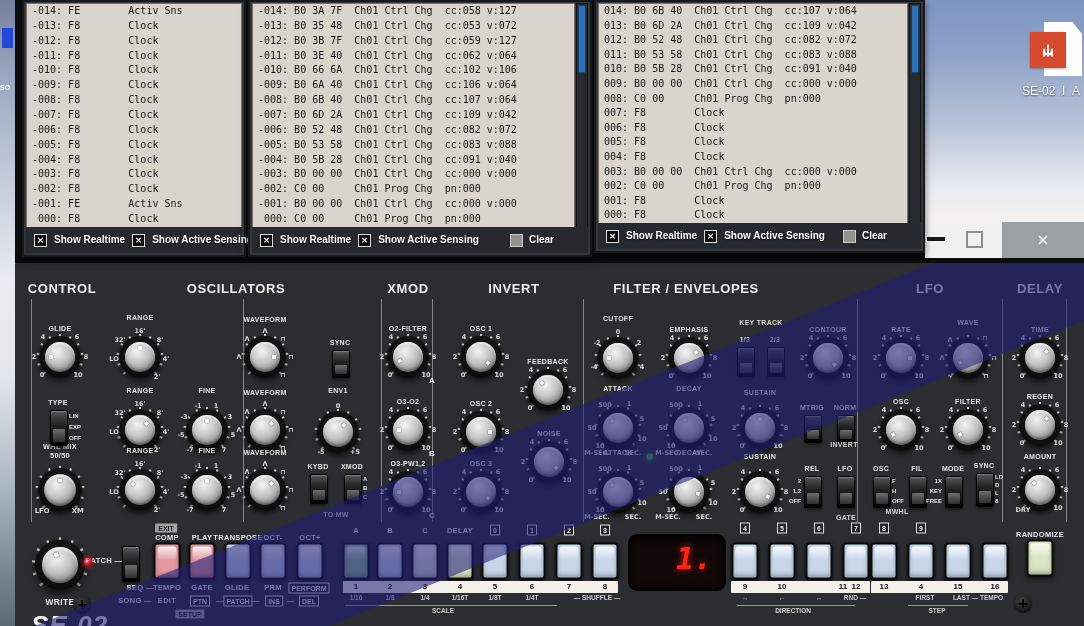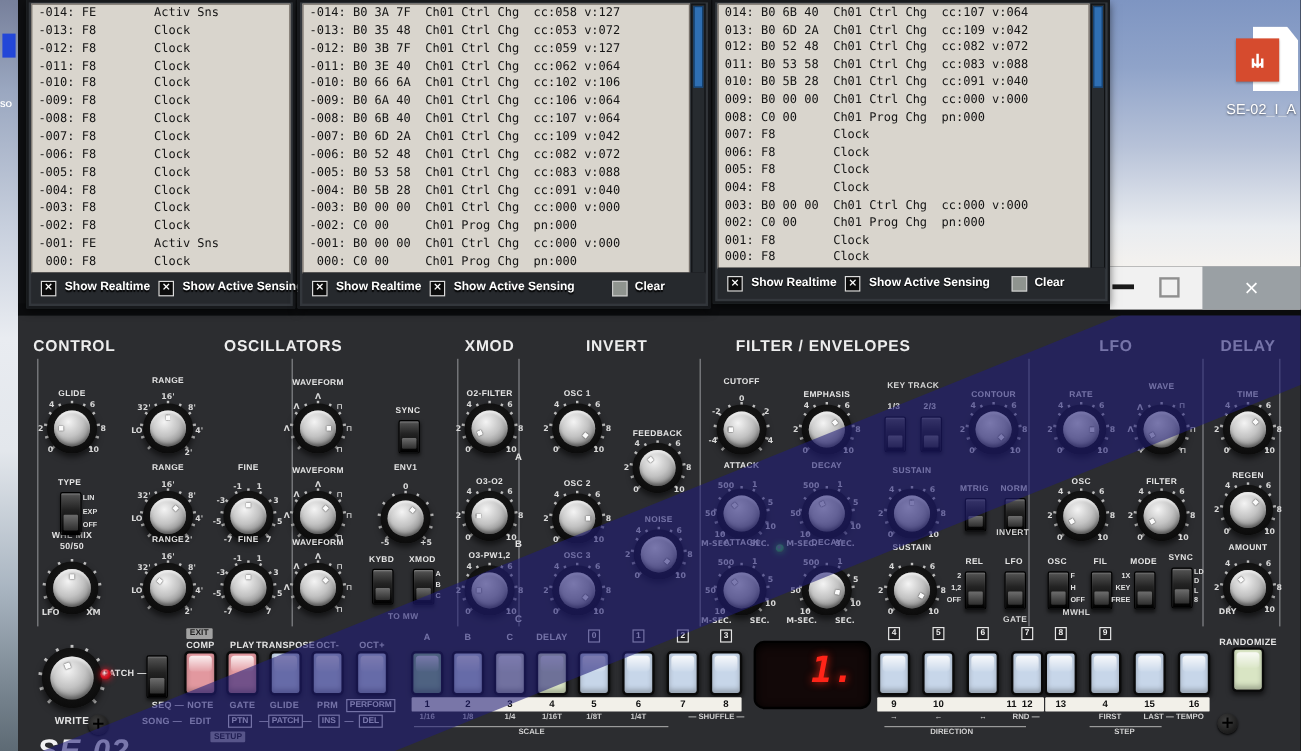--- a/index.html
+++ b/index.html
@@ -1111,21 +1111,21 @@
       <div class="tl lbl" style="left: 831px; top: 254px;">GATE</div>
       <div class="tl lbl" style="left: 882px; top: 248px;">MWHL</div>
       <div class="tl lbl2" style="left: 89px; top: 274px; margin-top: 24px;">PATCH —</div>
       <div class="tl lbl2" style="left: 125px; top: 325px;">SEQ —</div>
       <div class="tl lbl2" style="left: 120px; top: 338px;">SONG —</div>
       <div class="tl lbl2" style="left: 152px; top: 275px;">COMP</div>
       <div class="tl lbl2" style="left: 187px; top: 275px;">PLAY</div>
       <div class="tl lbl2" style="left: 223px; top: 275px;">TRANSPOSE</div>
       <div class="tl lbl2" style="left: 258px; top: 275px;">OCT-</div>
       <div class="tl lbl2" style="left: 295px; top: 275px;">OCT+</div>
-      <div class="tl lbl2" style="left: 152px; top: 325px;">NOTE</div>
+      <div class="tl lbl2" style="left: 152px; top: 325px;">TEMPO</div>
       <div class="tl lbl2" style="left: 187px; top: 325px;">GATE</div>
       <div class="tl lbl2" style="left: 222px; top: 325px;">GLIDE</div>
       <div class="tl lbl2" style="left: 258px; top: 325px;">PRM</div>
       <div class="tl lbl2" style="left: 152px; top: 338px;">EDIT</div>
       <div class="tl lbl2" style="left: 341px; top: 268px;">A</div>
       <div class="tl lbl2" style="left: 375px; top: 268px;">B</div>
       <div class="tl lbl2" style="left: 410px; top: 268px;">C</div>
       <div class="tl lbl2" style="left: 445px; top: 268px;">DELAY</div>
       <div class="tl lbl2" style="left: 1025px; top: 272px;">RANDOMIZE</div>
       <div class="tl badge" style="left: 151px; top: 265px;">EXIT</div>

